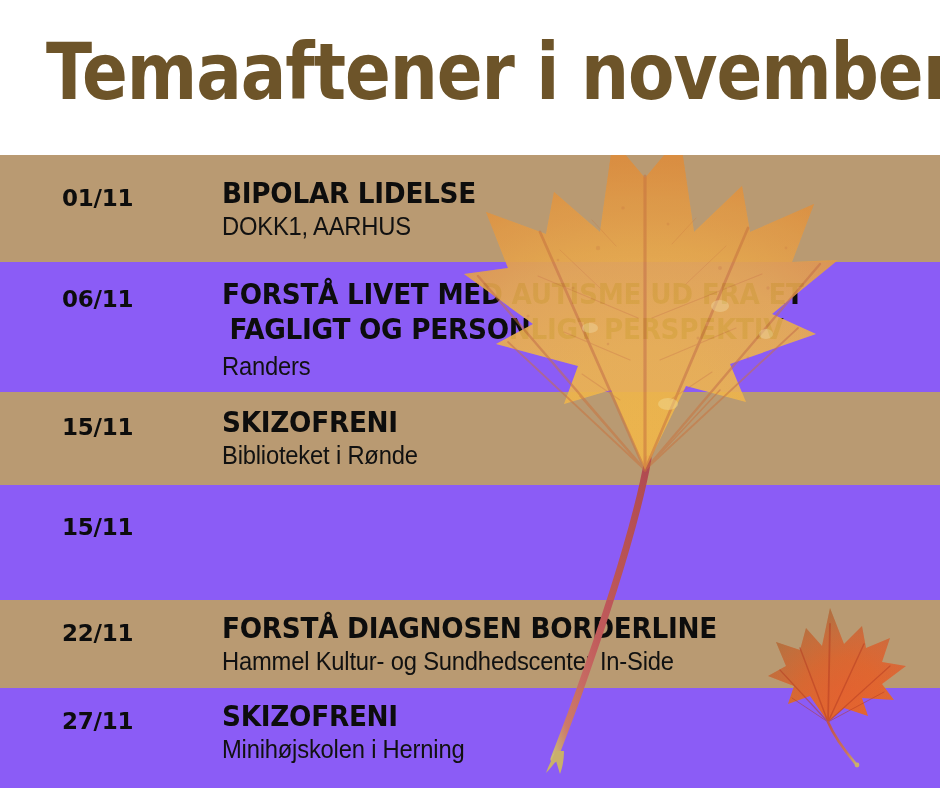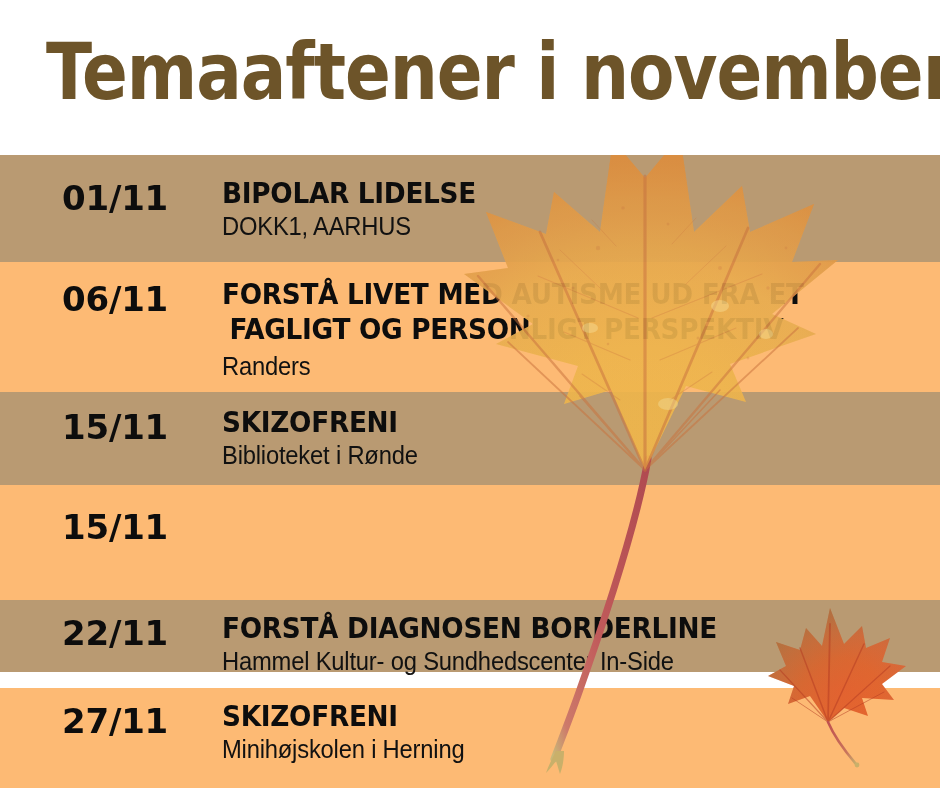--- a/index.html
+++ b/index.html
@@ -55,28 +55,28 @@
     height: 788px;
     z-index: 1;
   }
   .row {
     position: absolute;
     left: 0;
     width: 940px;
     box-sizing: border-box;
   }
   .row.tan   { background: #b99a72; }
-  .row.cream { background: #fdba74; }
+  .row.cream { background: #8b5cf6; }
 
   .row-date {
     position: absolute;
     left: 62px;
     font-family: "DejaVu Sans", sans-serif;
     font-weight: 700;
-    font-size: 34px;
+    font-size: 23px;
     line-height: 30px;
     letter-spacing: -0.2px;
     color: #0d0d0d;
     white-space: nowrap;
   }
   .row-body {
     position: absolute;
     left: 222px;
     right: 4px;
   }
@@ -166,21 +166,21 @@
       <div class="row-body" style="top:13px;">
         <div class="row-title">SKIZOFRENI</div>
         <div class="row-venue">Biblioteket i Rønde</div>
       </div>
     </div>
 
     <div class="row cream" style="top:485px;height:115px;">
       <div class="row-date" style="top:27px;">15/11</div>
     </div>
 
-    <div class="row tan" style="top:600px;height:72px;">
+    <div class="row tan" style="top:600px;height:88px;">
       <div class="row-date" style="top:18px;">22/11</div>
       <div class="row-body" style="top:11px;">
         <div class="row-title">FORSTÅ DIAGNOSEN BORDERLINE</div>
         <div class="row-venue">Hammel Kultur- og Sundhedscenter In-Side</div>
       </div>
     </div>
 
     <div class="row cream" style="top:688px;height:100px;padding-left:12px;">
       <div class="row-date" style="top:18px;">27/11</div>
       <div class="row-body" style="top:11px;">

